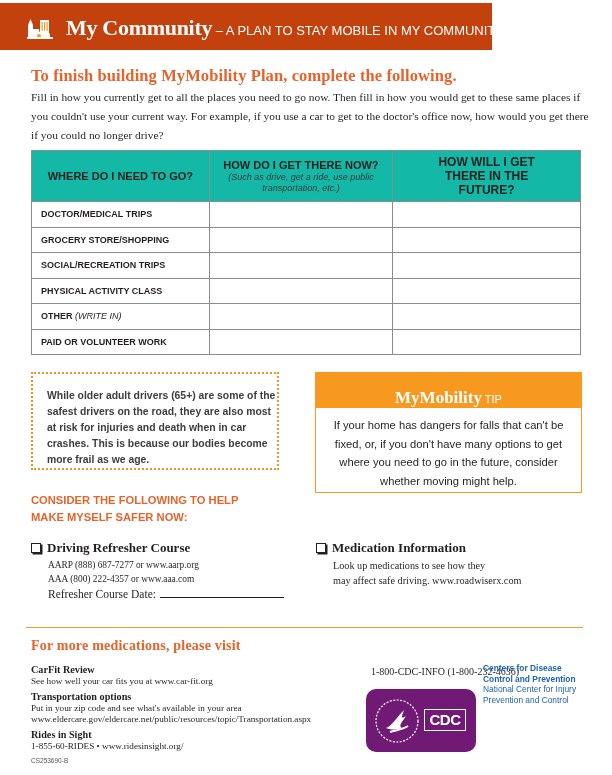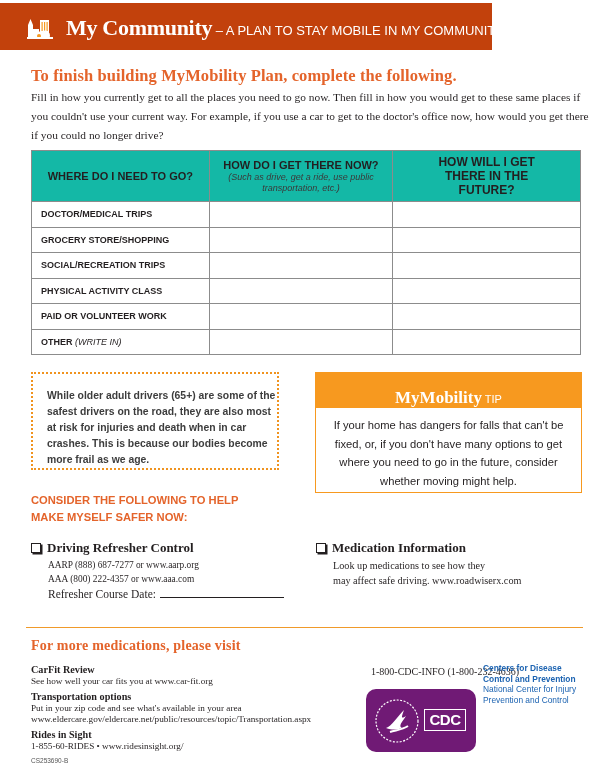--- a/index.html
+++ b/index.html
@@ -107,26 +107,26 @@
       <td><span>SOCIAL/RECREATION TRIPS</span></td>
       <td></td>
       <td></td>
     </tr>
     <tr>
       <td><span>PHYSICAL ACTIVITY CLASS</span></td>
       <td></td>
       <td></td>
     </tr>
     <tr>
+      <td><span>OTHER</span> <em>(WRITE IN)</em></td>
+      <td></td>
+      <td></td>
+    </tr>
+    <tr>
       <td><span>PAID OR VOLUNTEER WORK</span></td>
-      <td></td>
-      <td></td>
-    </tr>
-    <tr>
-      <td><span>OTHER</span> <em>(WRITE IN)</em></td>
       <td></td>
       <td></td>
     </tr>
   </tbody>
 </table>
 
 <div class="fact-box">
   <div>While older adult drivers (65+) are some of the safest drivers on the road, they are also most at risk for injuries and death when in car crashes. This is because our bodies become more frail as we age.</div>
 </div>
 
@@ -140,21 +140,21 @@
 </div>
 
 <div class="consider">
   <div>CONSIDER THE FOLLOWING TO HELP</div>
   <div>MAKE MYSELF SAFER NOW:</div>
 </div>
 
 <div class="check-item" style="left:31px; top:540px;">
   <div class="check-head">
     <span class="checkbox"></span>
-    <span>Driving Refresher Control</span>
+    <span>Driving Refresher Course</span>
   </div>
   <div class="check-line" style="margin-top:3px;">AARP (888) 687-7277 or www.aarp.org</div>
   <div class="check-line">AAA (800) 222-4357 or www.aaa.com</div>
   <div class="check-line lg">
     <span>Refresher Course Date:</span><span class="date-field"></span>
   </div>
 </div>
 
 <div class="check-item" style="left:316px; top:540px;">
   <div class="check-head">

